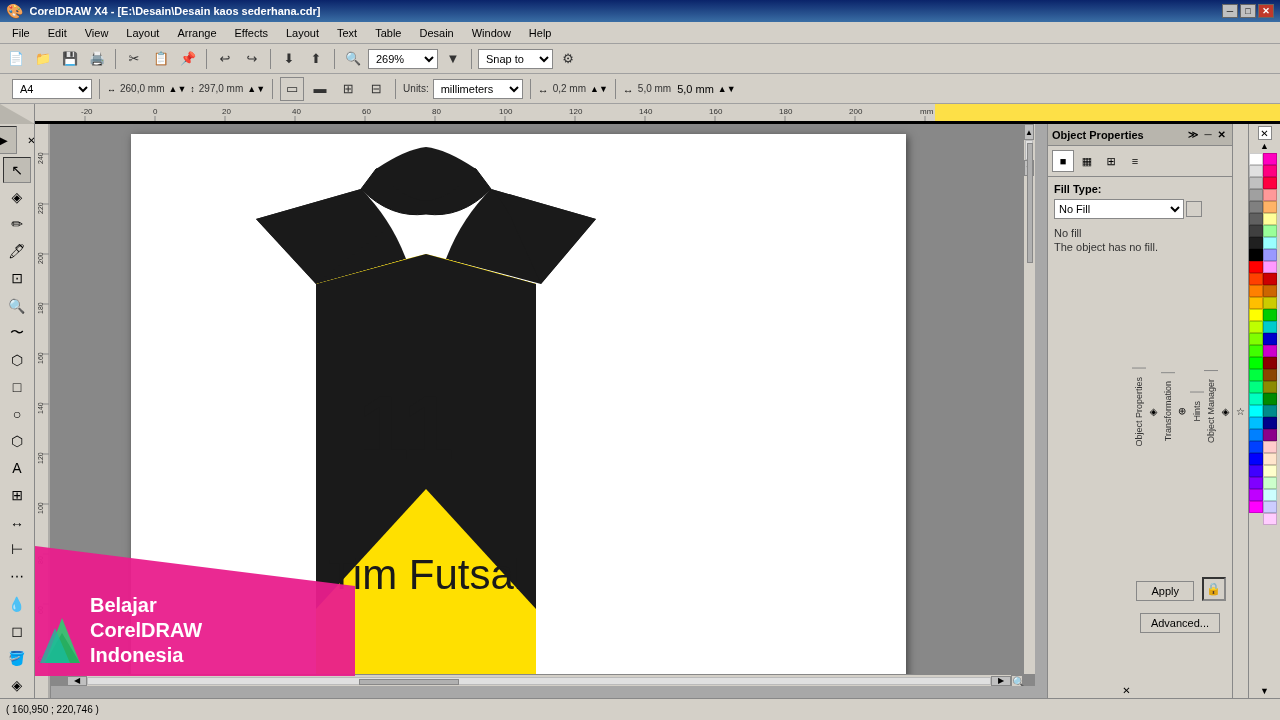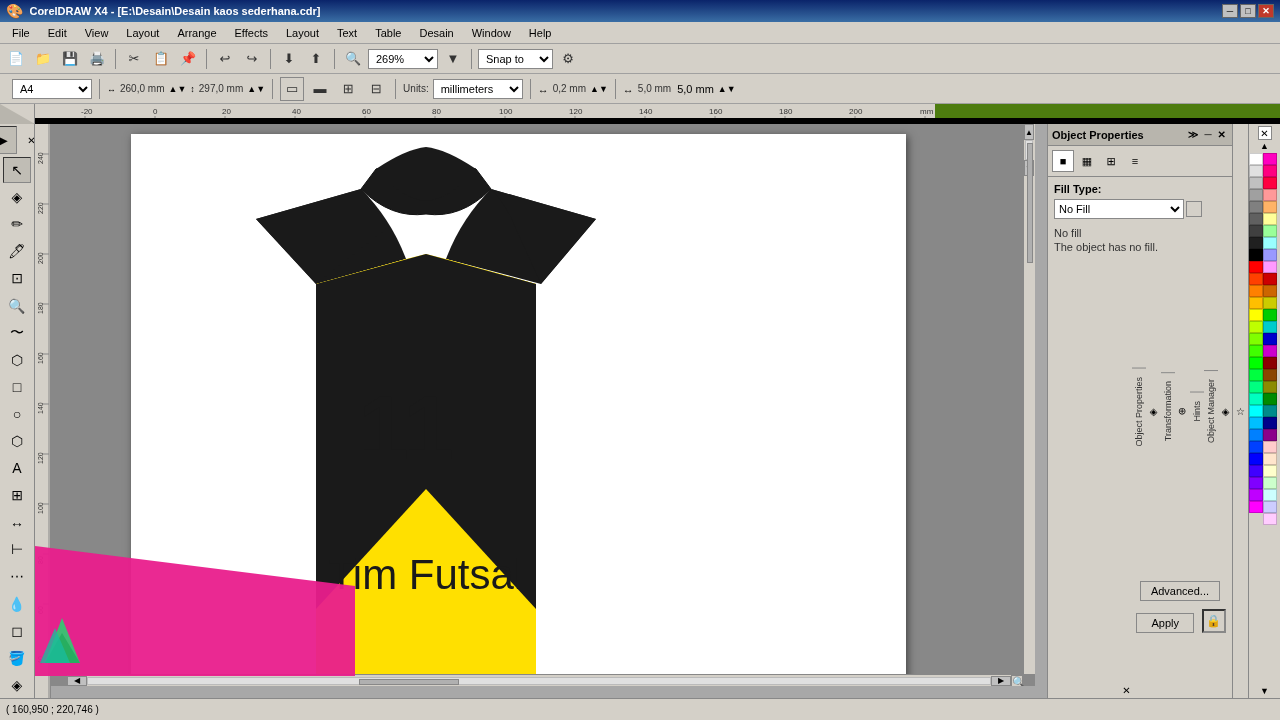--- a/index.html
+++ b/index.html
@@ -52,21 +52,21 @@
       border-bottom: 1px solid #a0a0a0;
     }
     .prop-combo { height: 20px; font-size: 11px; background: white; border: 1px solid #888; padding: 0 3px; }
     .prop-label { font-size: 10px; color: #333; }
 
     
     #ruler-bar {
       display: flex; height: 20px;
     }
     #ruler-corner { width: 35px; height: 20px; background: #d4d0c8; border-right: 1px solid #888; border-bottom: 1px solid #888; }
-    #ruler-h { flex: 1; height: 20px; background: #4d7c0f; border-bottom: 6px solid #000000; overflow: hidden; position: relative; }
+    #ruler-h { flex: 1; height: 20px; background: #fde047; border-bottom: 3px solid #000000; overflow: hidden; position: relative; }
 
     
     #main-layout { display: flex; height: calc(720px - 22px - 22px - 30px - 30px - 20px - 22px); }
 
     
     #left-toolbar {
       width: 35px; background: #d4d0c8; border-right: 1px solid #888;
       display: flex; flex-direction: column; align-items: center; padding-top: 2px; gap: 1px;
       overflow: hidden;
     }
@@ -416,20 +416,25 @@
           <div style="width:10px;height:16px;background:#c0c0c0;border:1px solid #888;display:flex;align-items:center;justify-content:center;font-size:8px;cursor:pointer;">▼</div>
         </div>
       </div>
 
     </div>
 
     <div style="position:absolute;bottom:22px;left:0;width:320px;height:130px;z-index:10;">
       <svg width="320" height="130" style="position:absolute;top:0;left:0;">
         <polygon points="0,0 320,40 320,130 0,130" fill="#e91e8c" opacity="0.95"></polygon>
       </svg>
+      <div style="position:absolute;bottom:8px;left:55px;color:white;font-size:20px;font-weight:bold;line-height:1.25;">
+        <div>Belajar</div>
+        <div>CorelDRAW</div>
+        <div>Indonesia</div>
+      </div>
 
       <svg width="45" height="55" style="position:absolute;bottom:8px;left:5px;">
         <polygon points="5,50 22,5 40,50" fill="#2ecc71" opacity="0.9"></polygon>
         <polygon points="5,50 22,20 40,50" fill="#27ae60"></polygon>
         <polygon points="0,50 15,15 30,50" fill="#1abc9c" opacity="0.8"></polygon>
       </svg>
     </div>
   </div>
 
   <div style="display:flex;height:100%;">
@@ -458,26 +463,26 @@
           <select class="fill-combo">
             <option>No Fill</option>
           </select>
           <div style="width:16px;height:16px;border:1px solid #888;cursor:pointer;"></div>
         </div>
         <div class="fill-desc">No fill</div>
         <div class="fill-desc" style="margin-top:2px;">The object has no fill.</div>
 
         <div style="height:320px;"></div>
 
-        <div style="display:flex;justify-content:flex-end;gap:4px;margin-top:4px;">
-          <button id="advanced-btn">Advanced...</button>
-        </div>
         <div style="display:flex;justify-content:flex-end;margin-top:4px;">
           <button id="apply-btn">Apply</button>
           <div style="width:24px;height:24px;border:2px inset #888;background:#d4d0c8;display:flex;align-items:center;justify-content:center;font-size:12px;margin-left:4px;cursor:pointer;">🔒</div>
+        </div>
+        <div style="display:flex;justify-content:flex-end;gap:4px;margin-top:4px;">
+          <button id="advanced-btn">Advanced...</button>
         </div>
       </div>
     </div>
 
     <div id="side-tabs">
       <div style="width:16px;height:16px;display:flex;align-items:center;justify-content:center;cursor:pointer;font-size:10px;margin:2px;">☆</div>
       <div style="width:16px;height:16px;display:flex;align-items:center;justify-content:center;cursor:pointer;font-size:10px;margin:2px;">◈</div>
       <div class="side-tab">Object Manager</div>
       <div class="side-tab">Hints</div>
       <div style="width:16px;height:16px;display:flex;align-items:center;justify-content:center;cursor:pointer;font-size:10px;margin:2px;">⊕</div>

